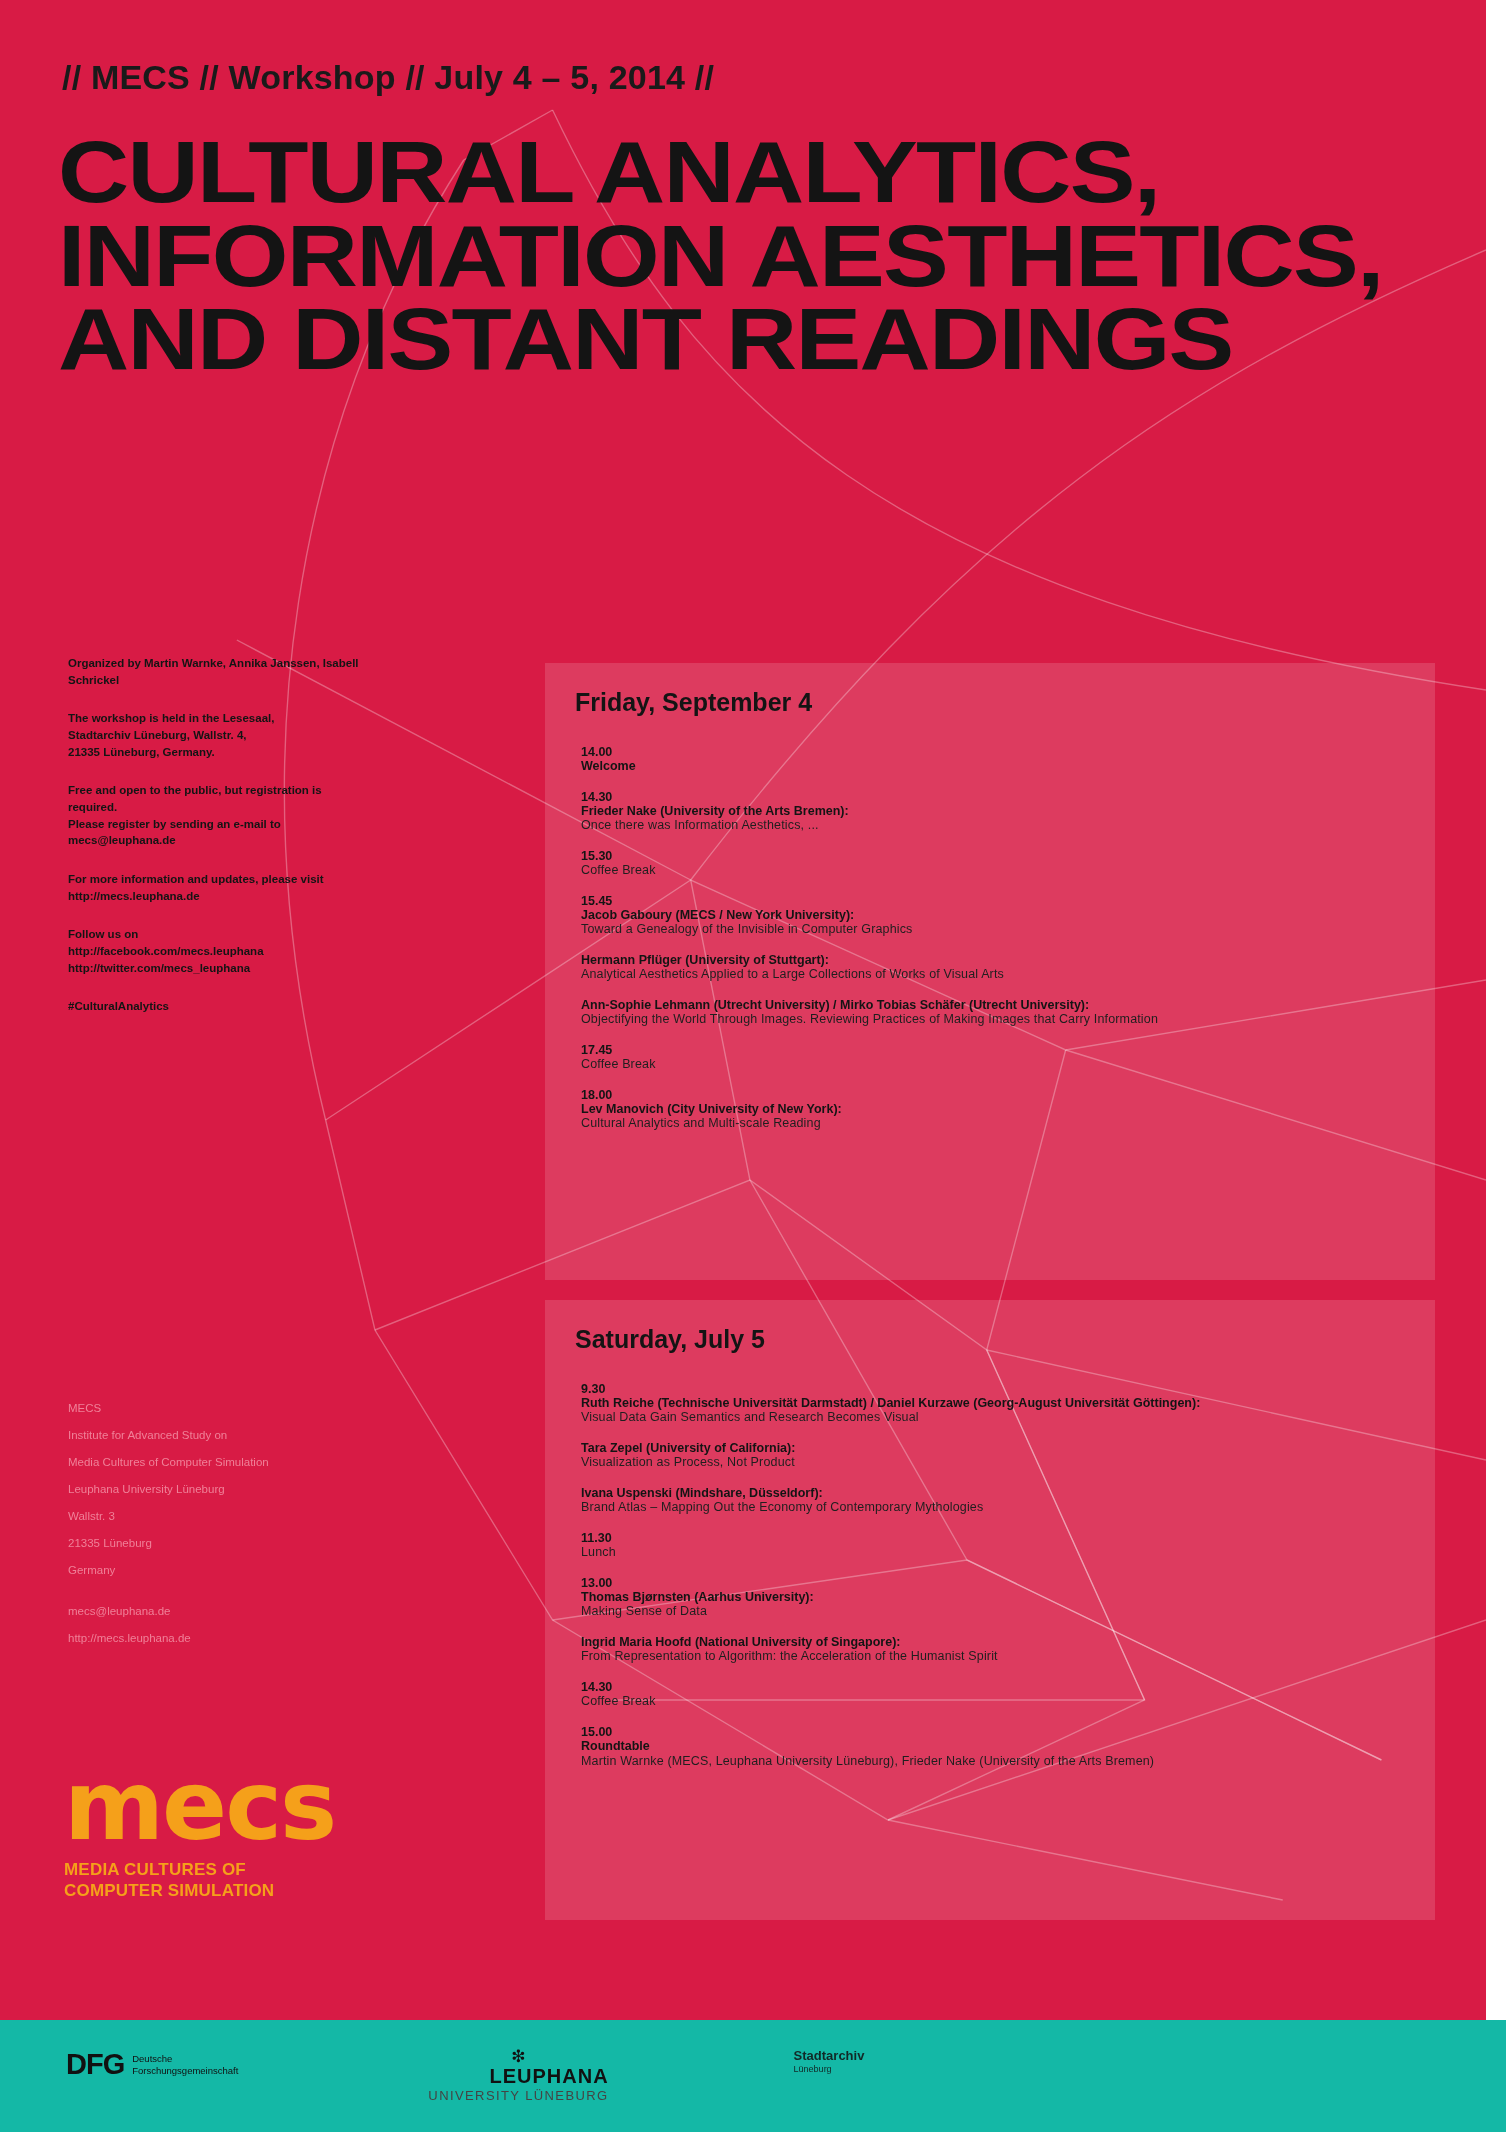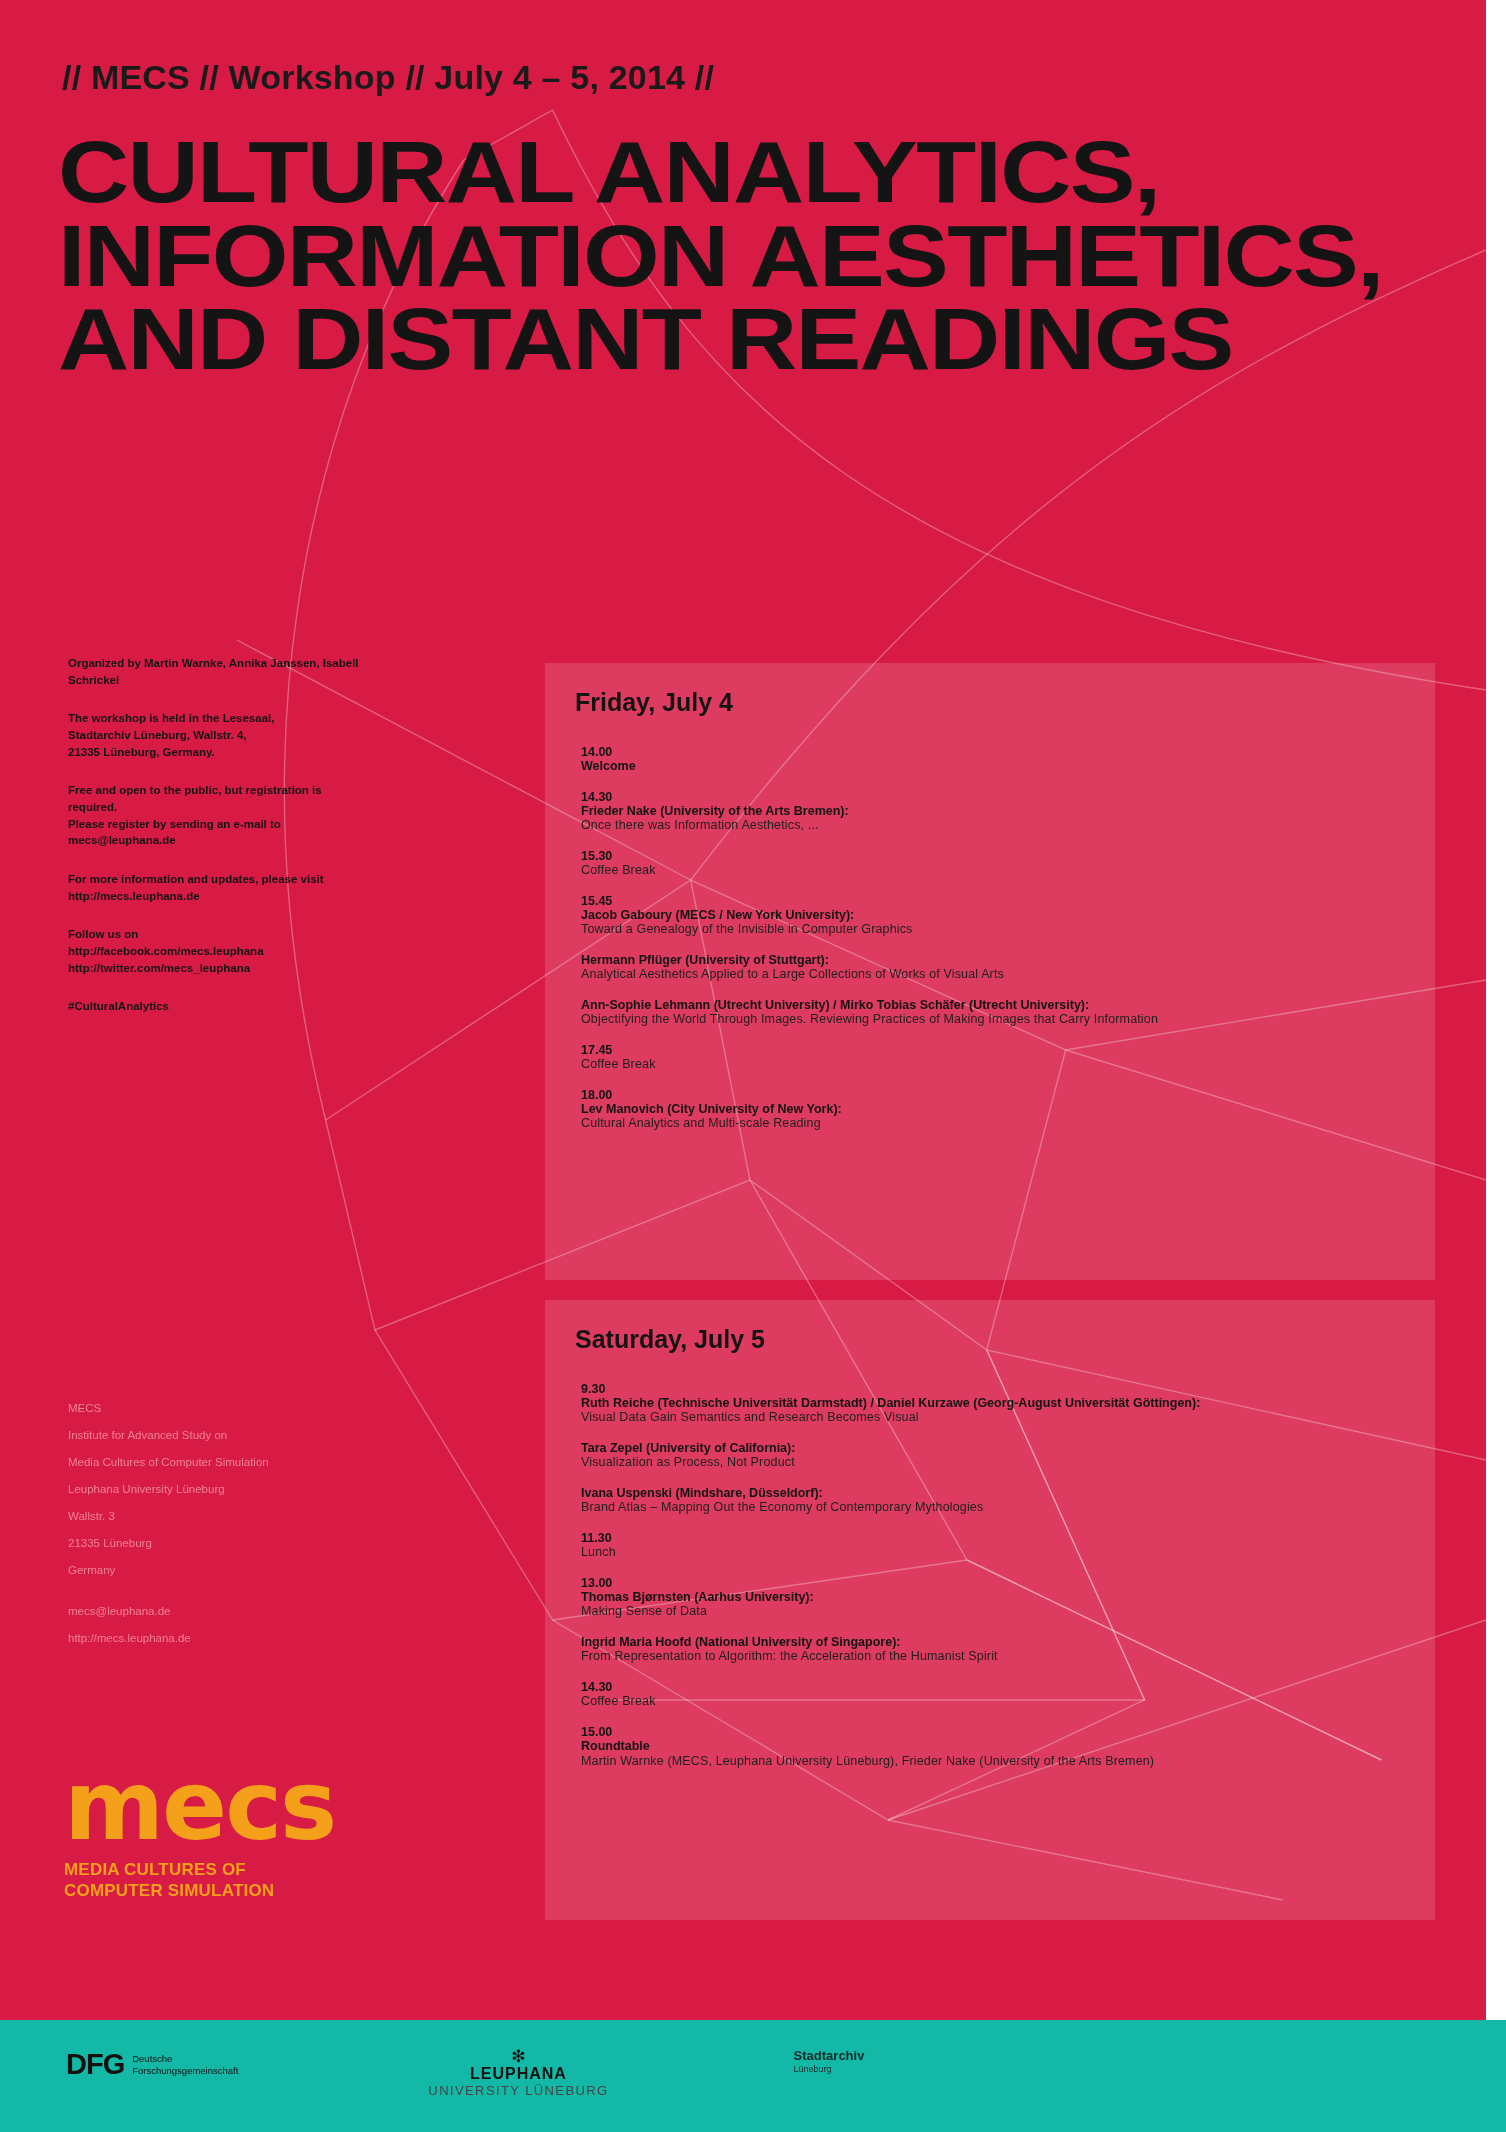--- a/index.html
+++ b/index.html
@@ -144,21 +144,21 @@
     letter-spacing: -1px;
     color: #111;
   }
   .dfg-txt { font-size: 9.5px; line-height: 1.25; color: #111; }
   .leu {
     margin-left: 190px;
     text-align: center;
     color: #111;
   }
   .leu-mark { font-size: 17px; line-height: 1; }
-  .leu-name { font-size: 16px; font-weight: bold; letter-spacing: 1px; }
+  .leu-name { font-size: 20px; font-weight: bold; letter-spacing: 1px; text-align: right; }
   .leu-sub { font-size: 13px; letter-spacing: 1.4px; color: #444; }
   .third {
     margin-left: 185px;
     color: #111;
     font-size: 9px;
     line-height: 1.2;
     opacity: 0.85;
   }
   .third .big { font-size: 13px; font-weight: bold; }
 </style>
@@ -233,21 +233,21 @@
 
   <div class="logo">
     <div class="logo-word">mecs</div>
     <div class="logo-sub">
       <div>MEDIA CULTURES OF</div>
       <div>COMPUTER SIMULATION</div>
     </div>
   </div>
 
   <div class="panel panel-fri">
-    <div class="panel-title">Friday, July 4</div>
+    <div class="panel-title">Friday, September 4</div>
     <div class="items">
       <div class="item">
         <div class="time">14.00</div>
         <div class="who">Welcome</div>
       </div>
       <div class="item">
         <div class="time">14.30</div>
         <div class="who">Frieder Nake (University of the Arts Bremen):</div>
         <div class="what">Once there was Information Aesthetics, ...</div>
       </div>

